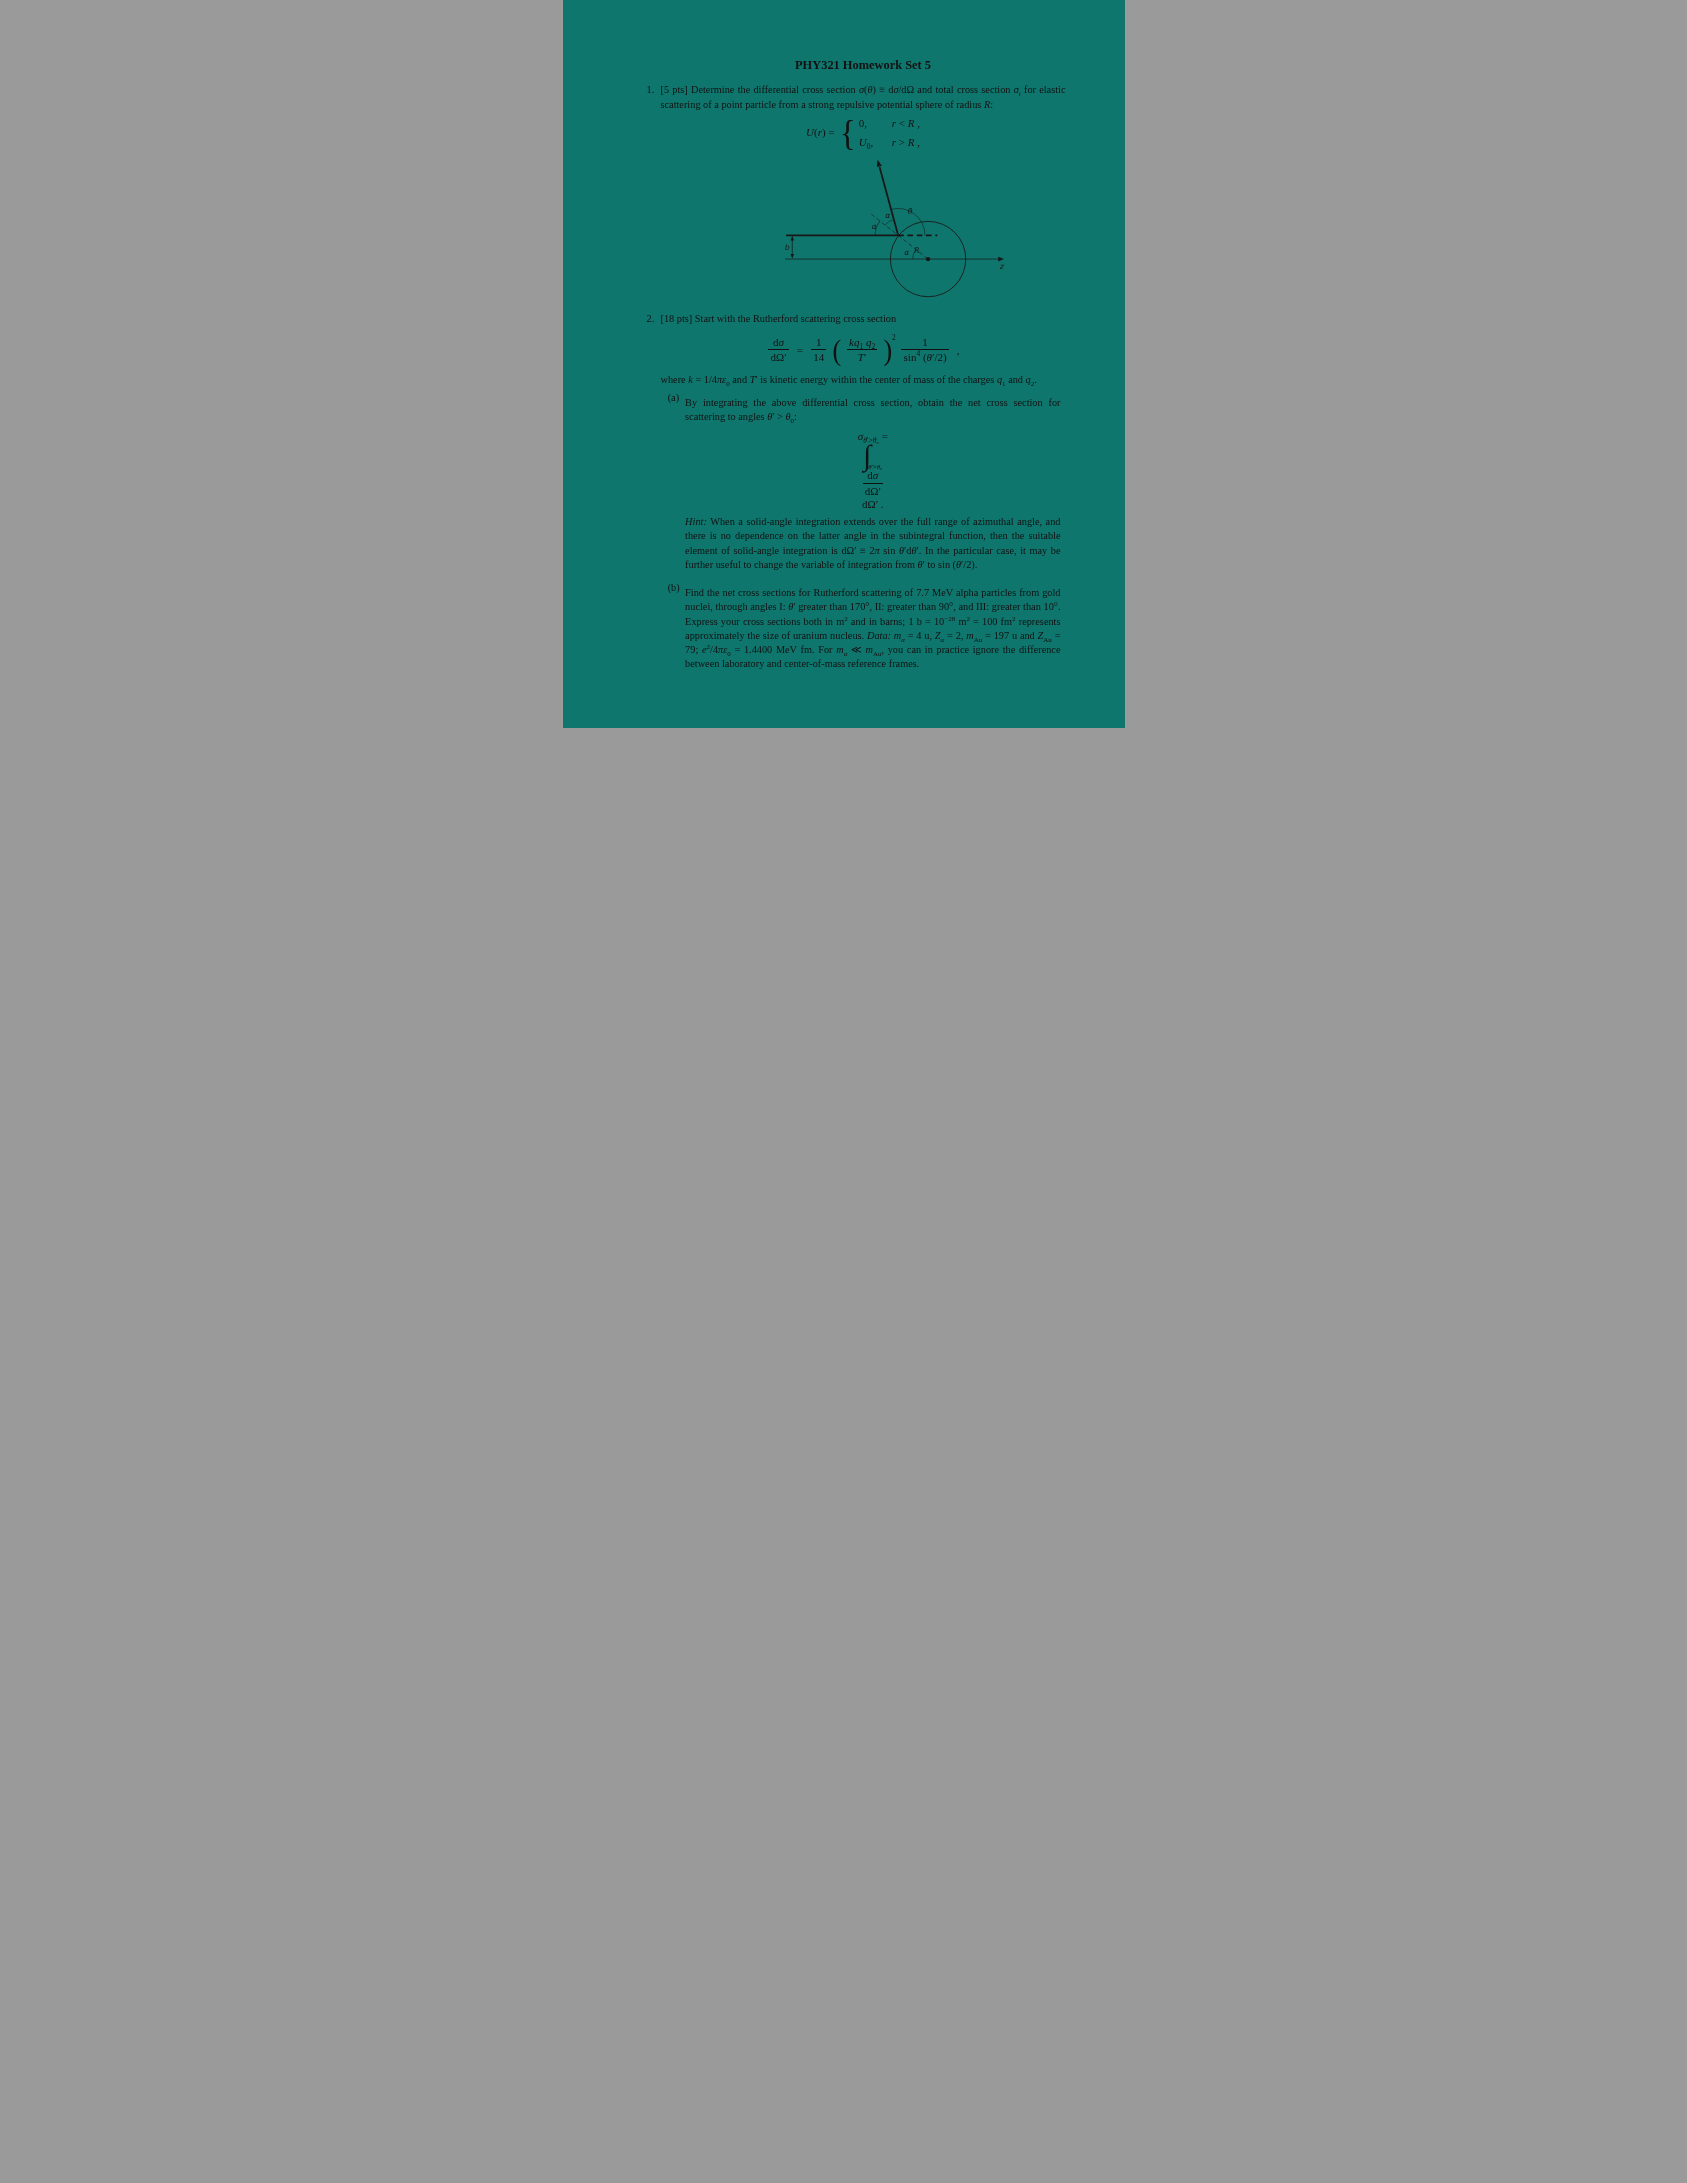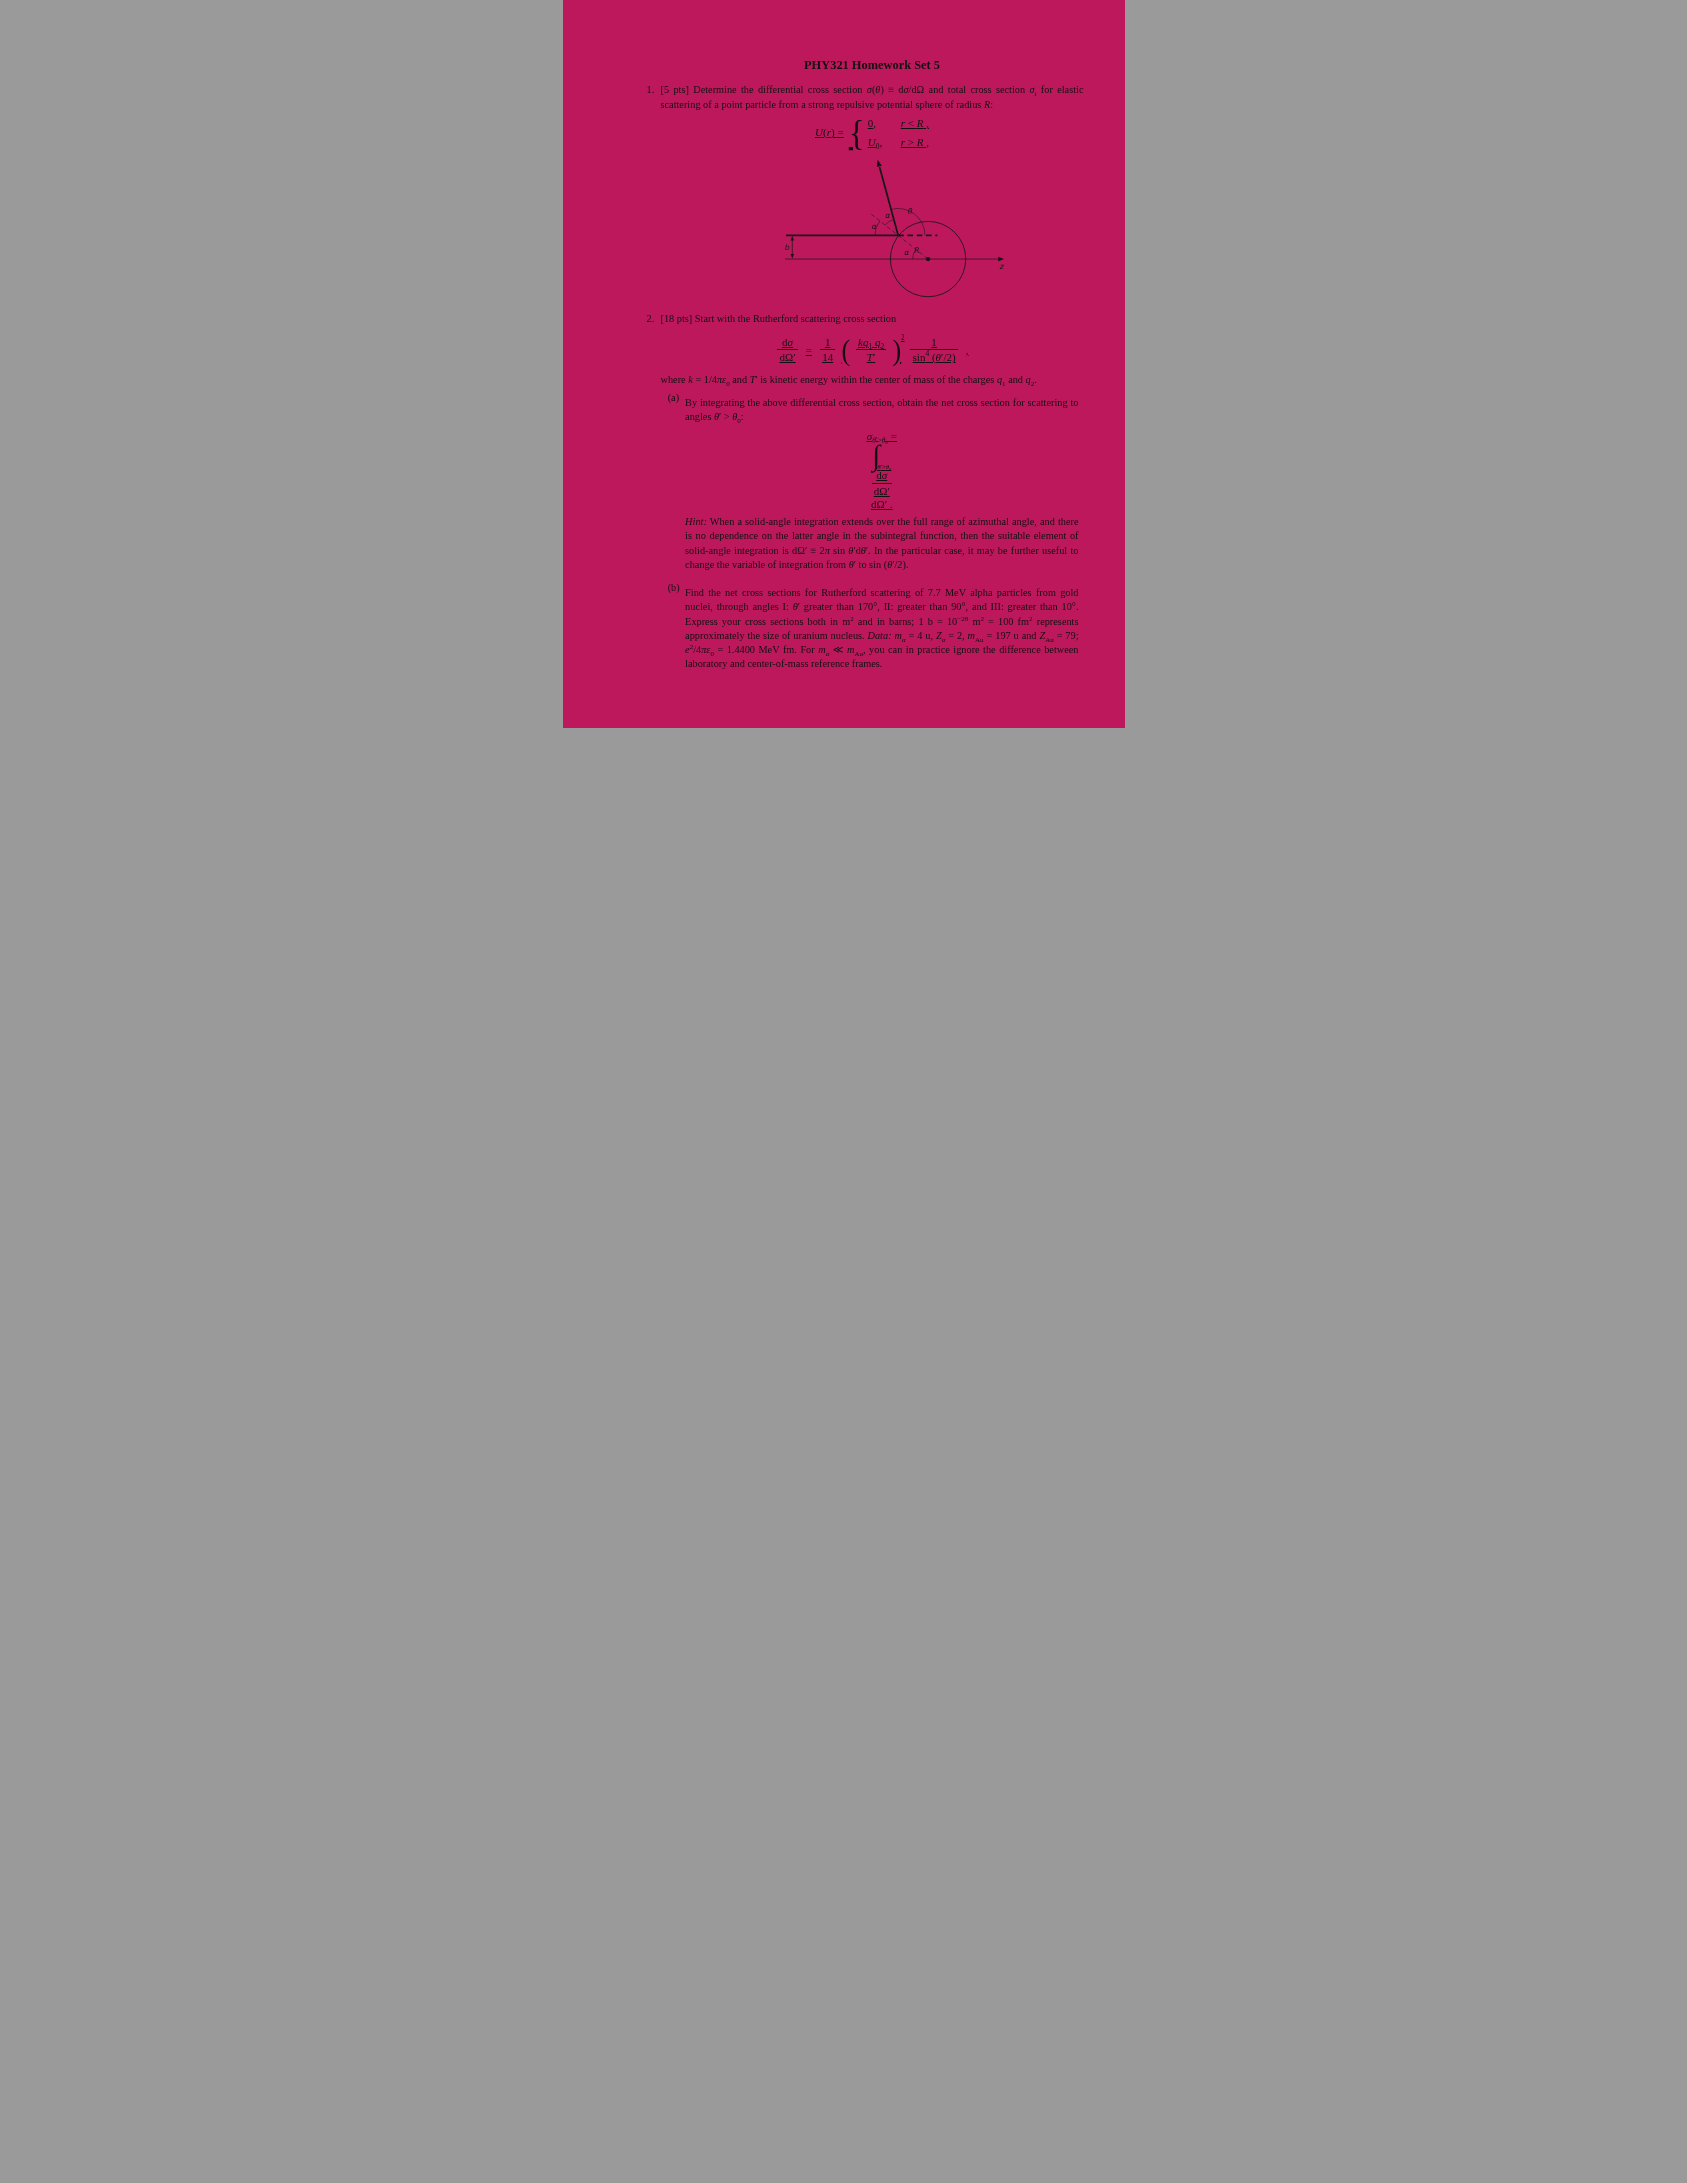--- a/index.html
+++ b/index.html
@@ -1,25 +1,25 @@
 <!DOCTYPE html>
 <html style="font-size:8.3px"><head>
 <meta charset="utf-8">
 <style>
   html,body { margin:0; padding:0; background:#9a9a9a; }
   .page {
     position:relative;
     width:562px; height:728px;
     margin:0 auto;
-    background:#be185d;
+    background:#0f766e;
     color:#111;
     font-family:"Liberation Serif","DejaVu Serif",serif;
     font-size:10.3px;
     box-sizing:border-box;
-    padding:58px 41px 0 84px;
+    padding:58px 59px 0 84px;
     overflow:hidden;
   }
   h1.title {
     font-size:12.4px; font-weight:bold; text-align:center;
     margin:0 0 0 14px; padding:0; line-height:15.5px;
   }
   .item { display:flex; margin-top:8.3px; }
   .item-num { width:14px; flex:0 0 14px; line-height:15.5px; }
   .item-body { flex:1; max-width:425px; }
   .item-body > p { margin:0; line-height:15.5px; text-align:justify; }
@@ -27,21 +27,21 @@
   .sub-num { width:19.6px; flex:0 0 19.6px; padding-left:7.2px; box-sizing:border-box; line-height:14.2px; }
   .sub-body { flex:1; }
   .sub-body > p { margin:5px; line-height:14.2px; text-align:justify; }
   i { font-style:italic; }
   sub { font-size:68%; line-height:0; }
   sup { font-size:68%; line-height:0; }
 
   
   .eq {
     display:flex; justify-content:center; align-items:center;
-    line-height:1.15; font-size:11px;text-decoration:underline;
+    line-height:1.15; font-size:11px;
   }
   .eq-pot   { margin:4.1px 0 3.1px 0;  min-height:29px; }
   .eq-ruth  { margin:6.2px 0 4.1px 0; min-height:35px; }
   .eq-net   { margin:5.2px 0 4.1px 0; min-height:31px;flex-direction:column; }
   .frac { display:inline-flex; flex-direction:column; align-items:stretch; text-align:center; margin:0 5px; vertical-align:middle; }
   .fnum { border-bottom:0.8px solid #111; padding:0 2.1px 1px 2.1px; }
   .fden { padding:1px 2.1px 0 2.1px; }
   .mo { margin:0 3.1px; }
   .cases-brace { font-size:33px; line-height:30px; font-weight:400; margin:0 3.1px 0 5.2px; transform:scaleY(1.08); display:inline-block; }
   .cases { display:inline-flex; flex-direction:column; gap:6.2px; }

